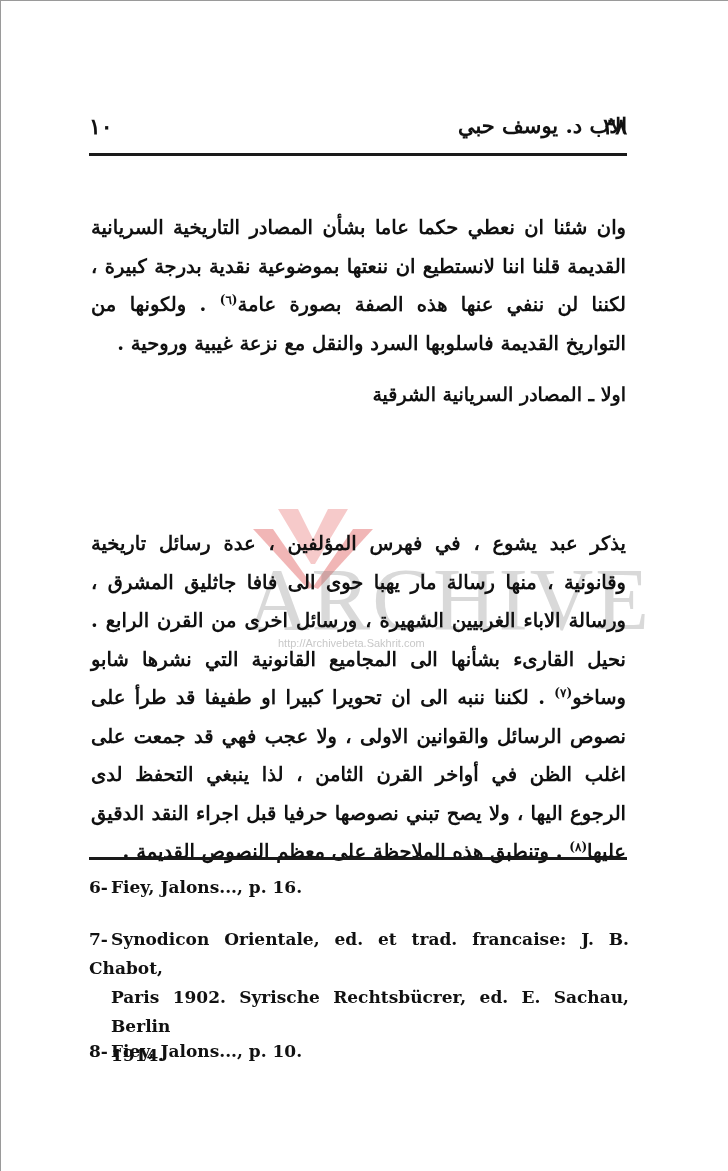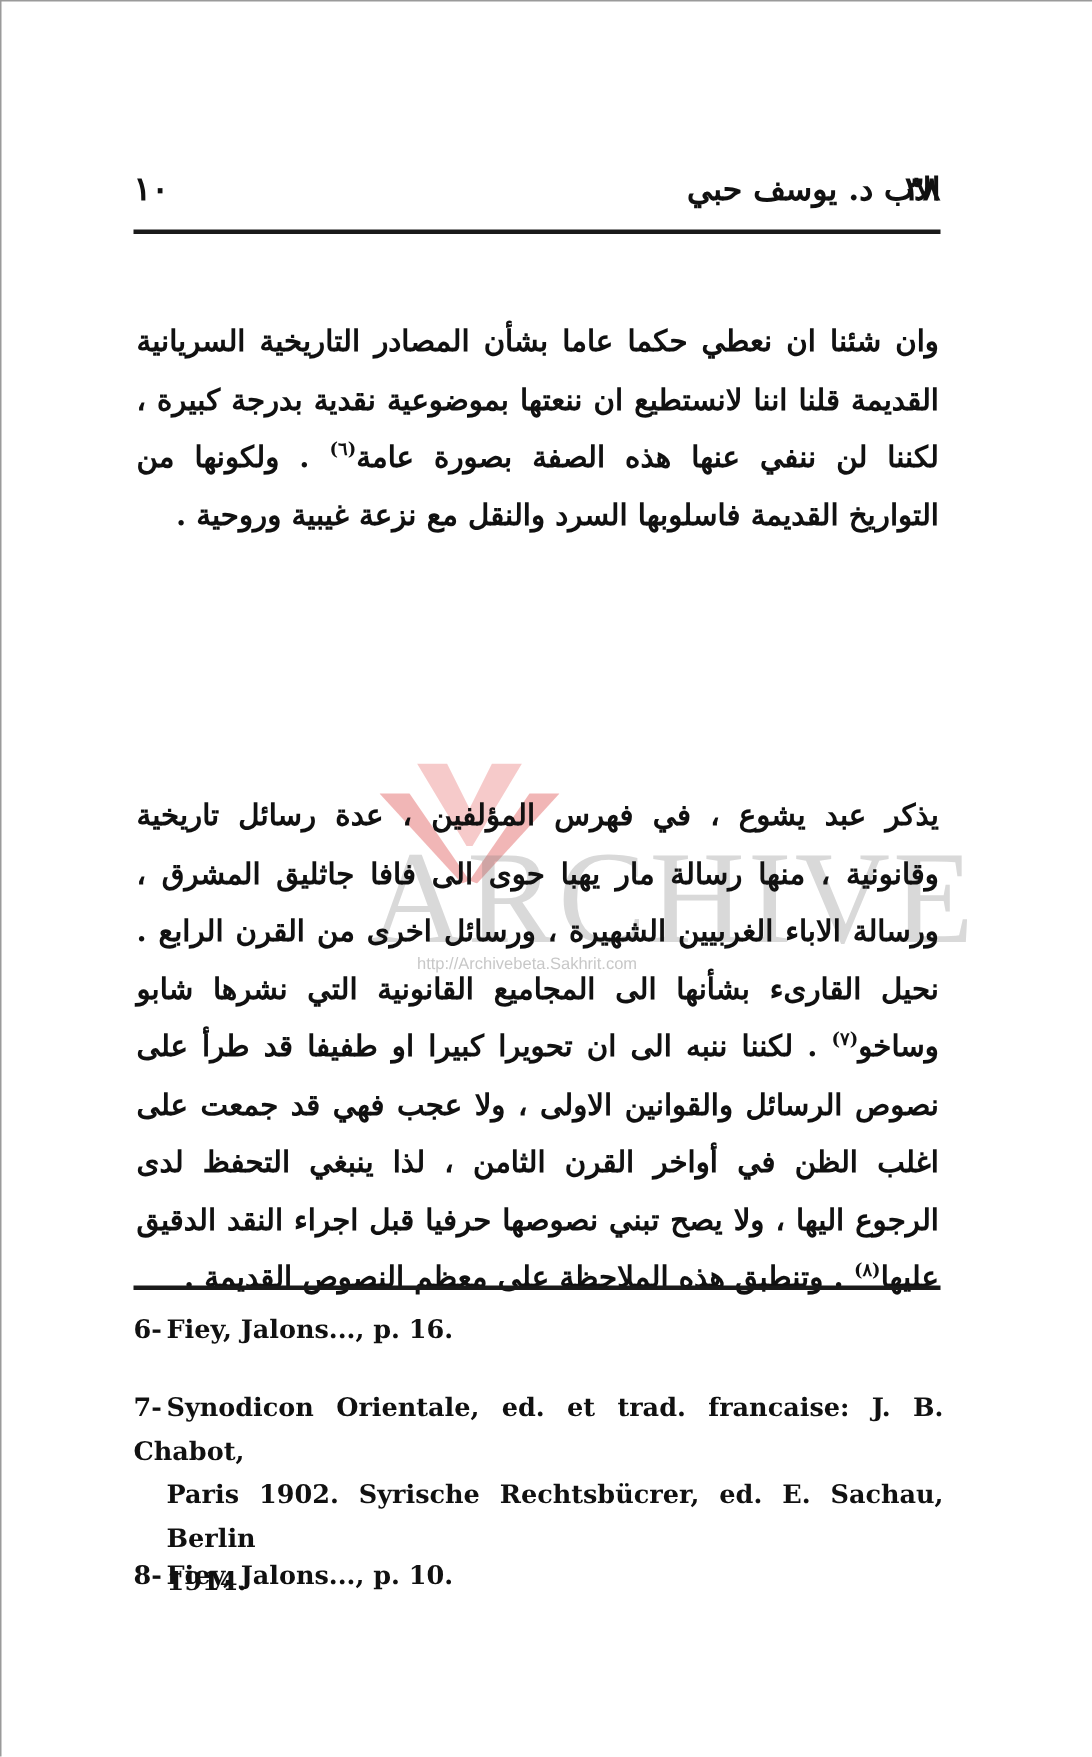--- a/index.html
+++ b/index.html
@@ -70,20 +70,21 @@
     <span class="pg-right">٣٨</span>
     <span class="title">الاب د. يوسف حبي</span>
     <span class="pg-left">١٠</span>
   </div>
   <div class="header-rule"></div>
 
   <div class="para ar p1">
     <span>وان شئنا ان نعطي حكما عاما بشأن المصادر التاريخية السريانية القديمة قلنا اننا لانستطيع ان ننعتها بموضوعية نقدية بدرجة كبيرة ، لكننا لن ننفي عنها هذه الصفة بصورة عامة</span><span class="sup">(٦)</span><span> . ولكونها من التواريخ القديمة فاسلوبها السرد والنقل مع نزعة غيبية وروحية .</span>
   </div>
 
+  <div class="h1 ar">اولا ـ المصادر السريانية الشرقية</div>
 
   <svg class="wm-logo" viewBox="0 0 120 80">
     <polygon points="0,20 55,80 60,78 20,20" fill="#e77b7b"></polygon>
     <polygon points="60,78 65,80 120,20 100,20" fill="#e77b7b"></polygon>
     <polygon points="25,0 58,55 62,55 95,0 75,0 60,30 45,0" fill="#f0a0a0"></polygon>
   </svg>
   <div class="wm-text">ARCHIVE</div>
   <div class="wm-url">http://Archivebeta.Sakhrit.com</div>
 
   <div class="para ar p2">

